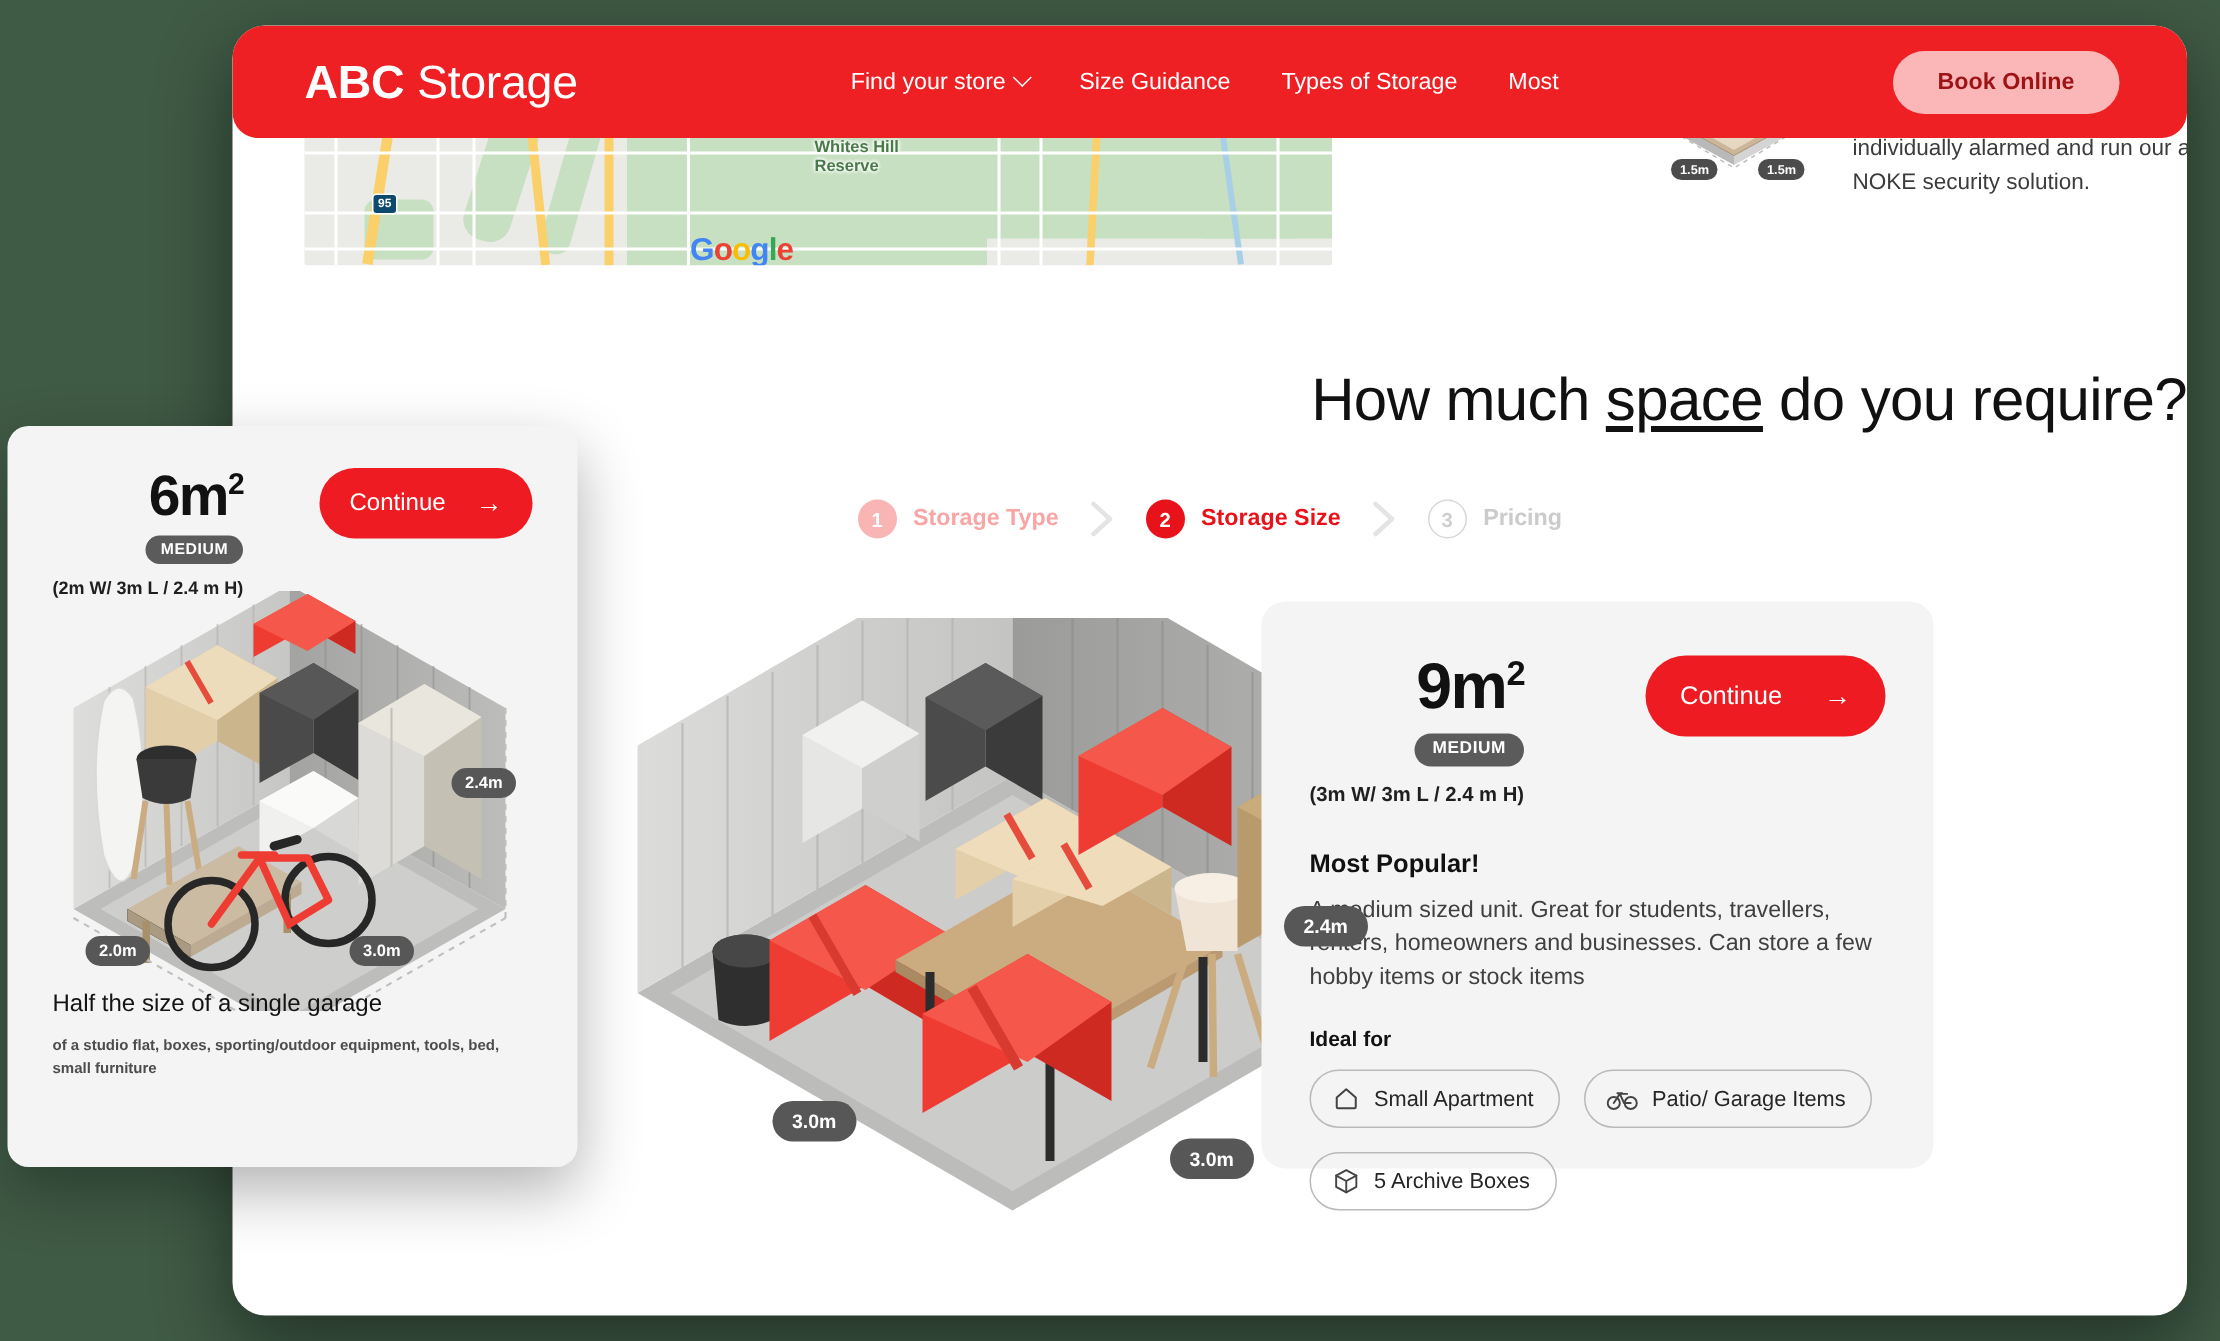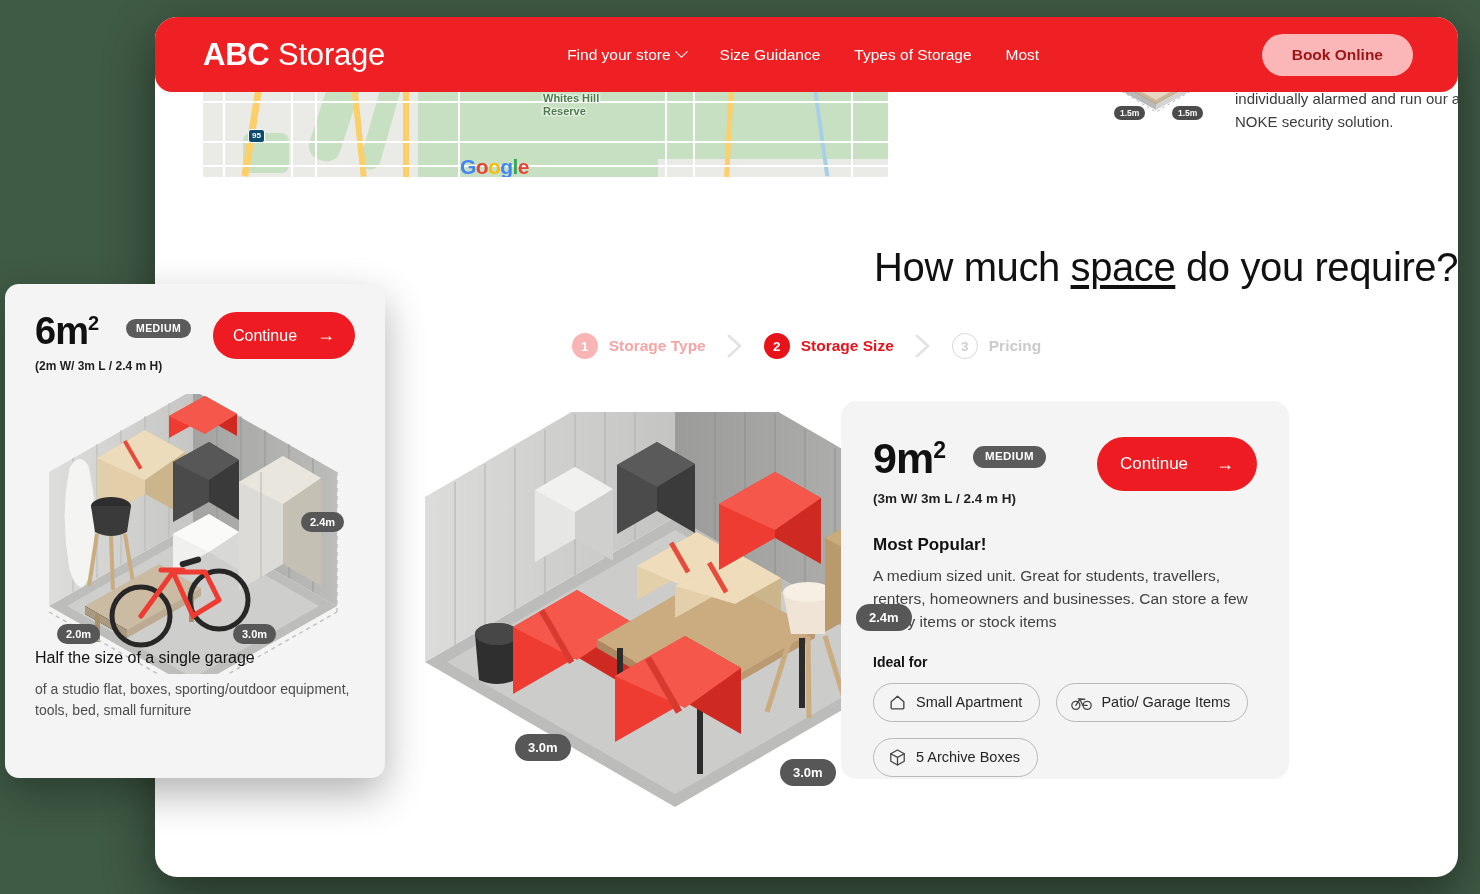--- a/index.html
+++ b/index.html
@@ -248,22 +248,23 @@
   }
   .size-head { display: flex; align-items: flex-start; }
   .size-figure { }
   .size-value {
     font-size: 43px;
     font-weight: 700;
     color: #111;
     line-height: 1;
     letter-spacing: -1px;
     display: flex;
-    align-items: flex-start;
-    gap: 28px;
+    align-items: flex-end;
+    gap: 0;
+    flex-direction: column;
   }
   .size-value sup { font-size: 23px; font-weight: 700; line-height: 1; }
   .size-badge {
     background: #5b5b5b;
     color: #ffffff;
     font-size: 11.5px;
     font-weight: 700;
     letter-spacing: 0.4px;
     padding: 5px 12px;
     border-radius: 12px;
@@ -385,23 +386,24 @@
   #floating-card-footer {
     position: absolute;
     left: 30px; bottom: 58px;
     width: 320px;
   }
   #floating-card-footer .ft-title {
     font-size: 16px; font-weight: 400; color: #131313;
   }
   #floating-card-footer .ft-desc {
     margin-top: 12px;
-    font-size: 14px;
+    font-size: 10px;
     line-height: 1.45;
     color: #4d4d4d;
+    font-weight: bold;
   }
 
   
   .iso-wrap { position: absolute; inset: 0; }
 </style>
 </head>
 <body>
 
 <div id="app-window">
 

